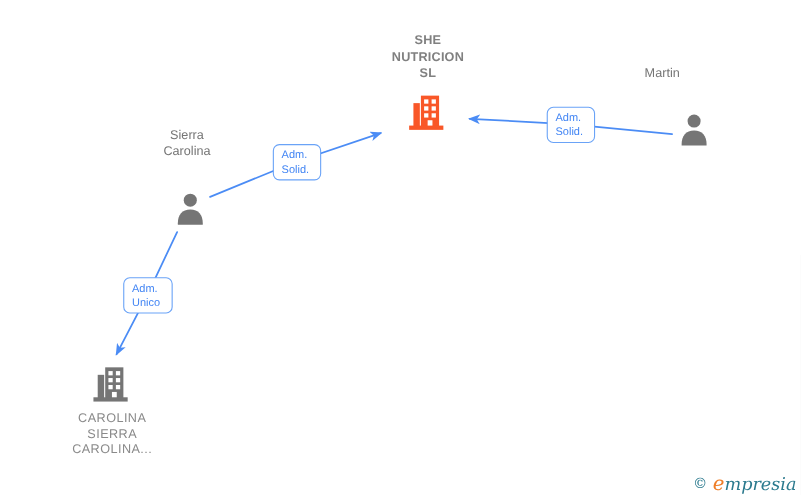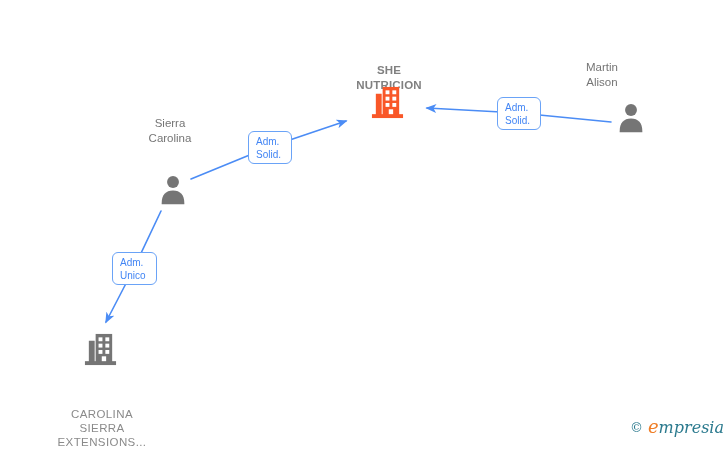--- a/index.html
+++ b/index.html
@@ -13,35 +13,35 @@
   .stage{
     position:relative;width:728px;height:450px;background:var(--background,#fff);
     overflow:hidden;margin:0;
   }
   .edges-layer{position:absolute;left:0;top:0;width:728px;height:450px;}
   .edge-path{fill:none;stroke:var(--edge-blue,#4b8cf5);stroke-width:1.6;stroke-linecap:round;}
   .node-label{
     position:absolute;text-align:center;font-size:11.5px;line-height:15px;
     color:var(--name-text,#757575);cursor:pointer;
   }
-  .company-label{font-weight:bold;color:var(--company-text,#808080);letter-spacing:0.2px;margin-top:33px;}
+  .company-label{font-weight:bold;color:var(--company-text,#808080);letter-spacing:0.2px;}
   .company-label.regular{
     font-weight:normal;color:var(--company-text-secondary,#8a8a8a);
     letter-spacing:0.4px;line-height:14px;
   }
   .node-icon{position:absolute;cursor:pointer;}
   .node-icon svg{display:block;}
   .edge-label{
     position:absolute;box-sizing:border-box;height:33px;background:#fff;
     border:1.5px solid var(--label-border,#6aa3f7);border-radius:6px;
     color:var(--label-text,#4285f4);font-size:10px;line-height:13px;
     padding:3px 0 0 7px;
   }
   .watermark{
-    position:absolute;right:4px;bottom:13px;
+    position:absolute;right:4px;bottom:0;
     font-family:"DejaVu Serif", serif;font-style:italic;font-size:16px;
     color:var(--brand-teal,#2b7a8e);white-space:nowrap;
   }
   .watermark .copy{font-style:normal;font-size:13px;margin-right:5px;vertical-align:1px;}
   .watermark .e{color:var(--brand-orange,#ef7d26);font-size:18px;}
 </style>
 </head>
 <body>
 
 <div class="stage">
@@ -53,20 +53,21 @@
       </marker>
     </defs>
     <path class="edge-path" d="M191,179 L269,147 L346,121" marker-end="url(#arrow)"></path>
     <path class="edge-path" d="M611,122 L519,113 L427,108" marker-end="url(#arrow)"></path>
     <path class="edge-path" d="M161,211 L134,268 L106,322" marker-end="url(#arrow)"></path>
   </svg>
 
   <div class="node-label company-label" style="left:314px;top:30px;width:150px;">
     <div>SHE</div>
     <div>NUTRICION</div>
+    <div>SL</div>
   </div>
   <div class="node-icon" style="left:370px;top:85px;">
     <svg width="35" height="35" viewBox="0 0 36 36">
       <g style="fill:var(--company-accent,#f95728)">
         <rect x="6" y="9" width="6" height="22"></rect>
         <rect x="13" y="2" width="17" height="29"></rect>
         <rect x="2" y="30" width="32" height="4"></rect>
       </g>
       <g fill="#ffffff">
         <rect x="16" y="5.5" width="4" height="4"></rect>
@@ -75,21 +76,20 @@
           <rect x="23" y="12" width="4" height="4"></rect>
         <rect x="16" y="18.5" width="4" height="4"></rect>
           <rect x="23" y="18.5" width="4" height="4"></rect>
         <rect x="19.3" y="25" width="4.5" height="5"></rect>
       </g>
     </svg>
   </div>
 
   <div class="node-label" style="left:552px;top:60px;width:100px;">
     <div>Martin</div>
-    <div>Alison</div>
   </div>
   <div class="node-icon" style="left:614px;top:102px;">
     <svg width="34" height="34" viewBox="0 0 36 36">
       <g style="fill:var(--icon-gray,#757575)">
         <circle cx="18" cy="8.5" r="6.3"></circle>
         <path d="M18 17.5 c-7.8 0 -12 5 -12 13.2 L6 32 l24 0 l0 -1.3 c0 -8.2 -4.2 -13.2 -12 -13.2 z"></path>
       </g>
     </svg>
   </div>
 
@@ -120,21 +120,21 @@
           <rect x="23" y="12" width="4" height="4"></rect>
         <rect x="16" y="18.5" width="4" height="4"></rect>
           <rect x="23" y="18.5" width="4" height="4"></rect>
         <rect x="19.3" y="25" width="4.5" height="5"></rect>
       </g>
     </svg>
   </div>
   <div class="node-label company-label regular" style="left:42px;top:374px;width:120px;">
     <div>CAROLINA</div>
     <div>SIERRA</div>
-    <div>EXTENSIONS...</div>
+    <div>CAROLINA...</div>
   </div>
 
   <div class="edge-label" style="left:248px;top:131px;width:44px;">
     <div>Adm.</div>
     <div>Solid.</div>
   </div>
   <div class="edge-label" style="left:497px;top:97px;width:44px;">
     <div>Adm.</div>
     <div>Solid.</div>
   </div>

